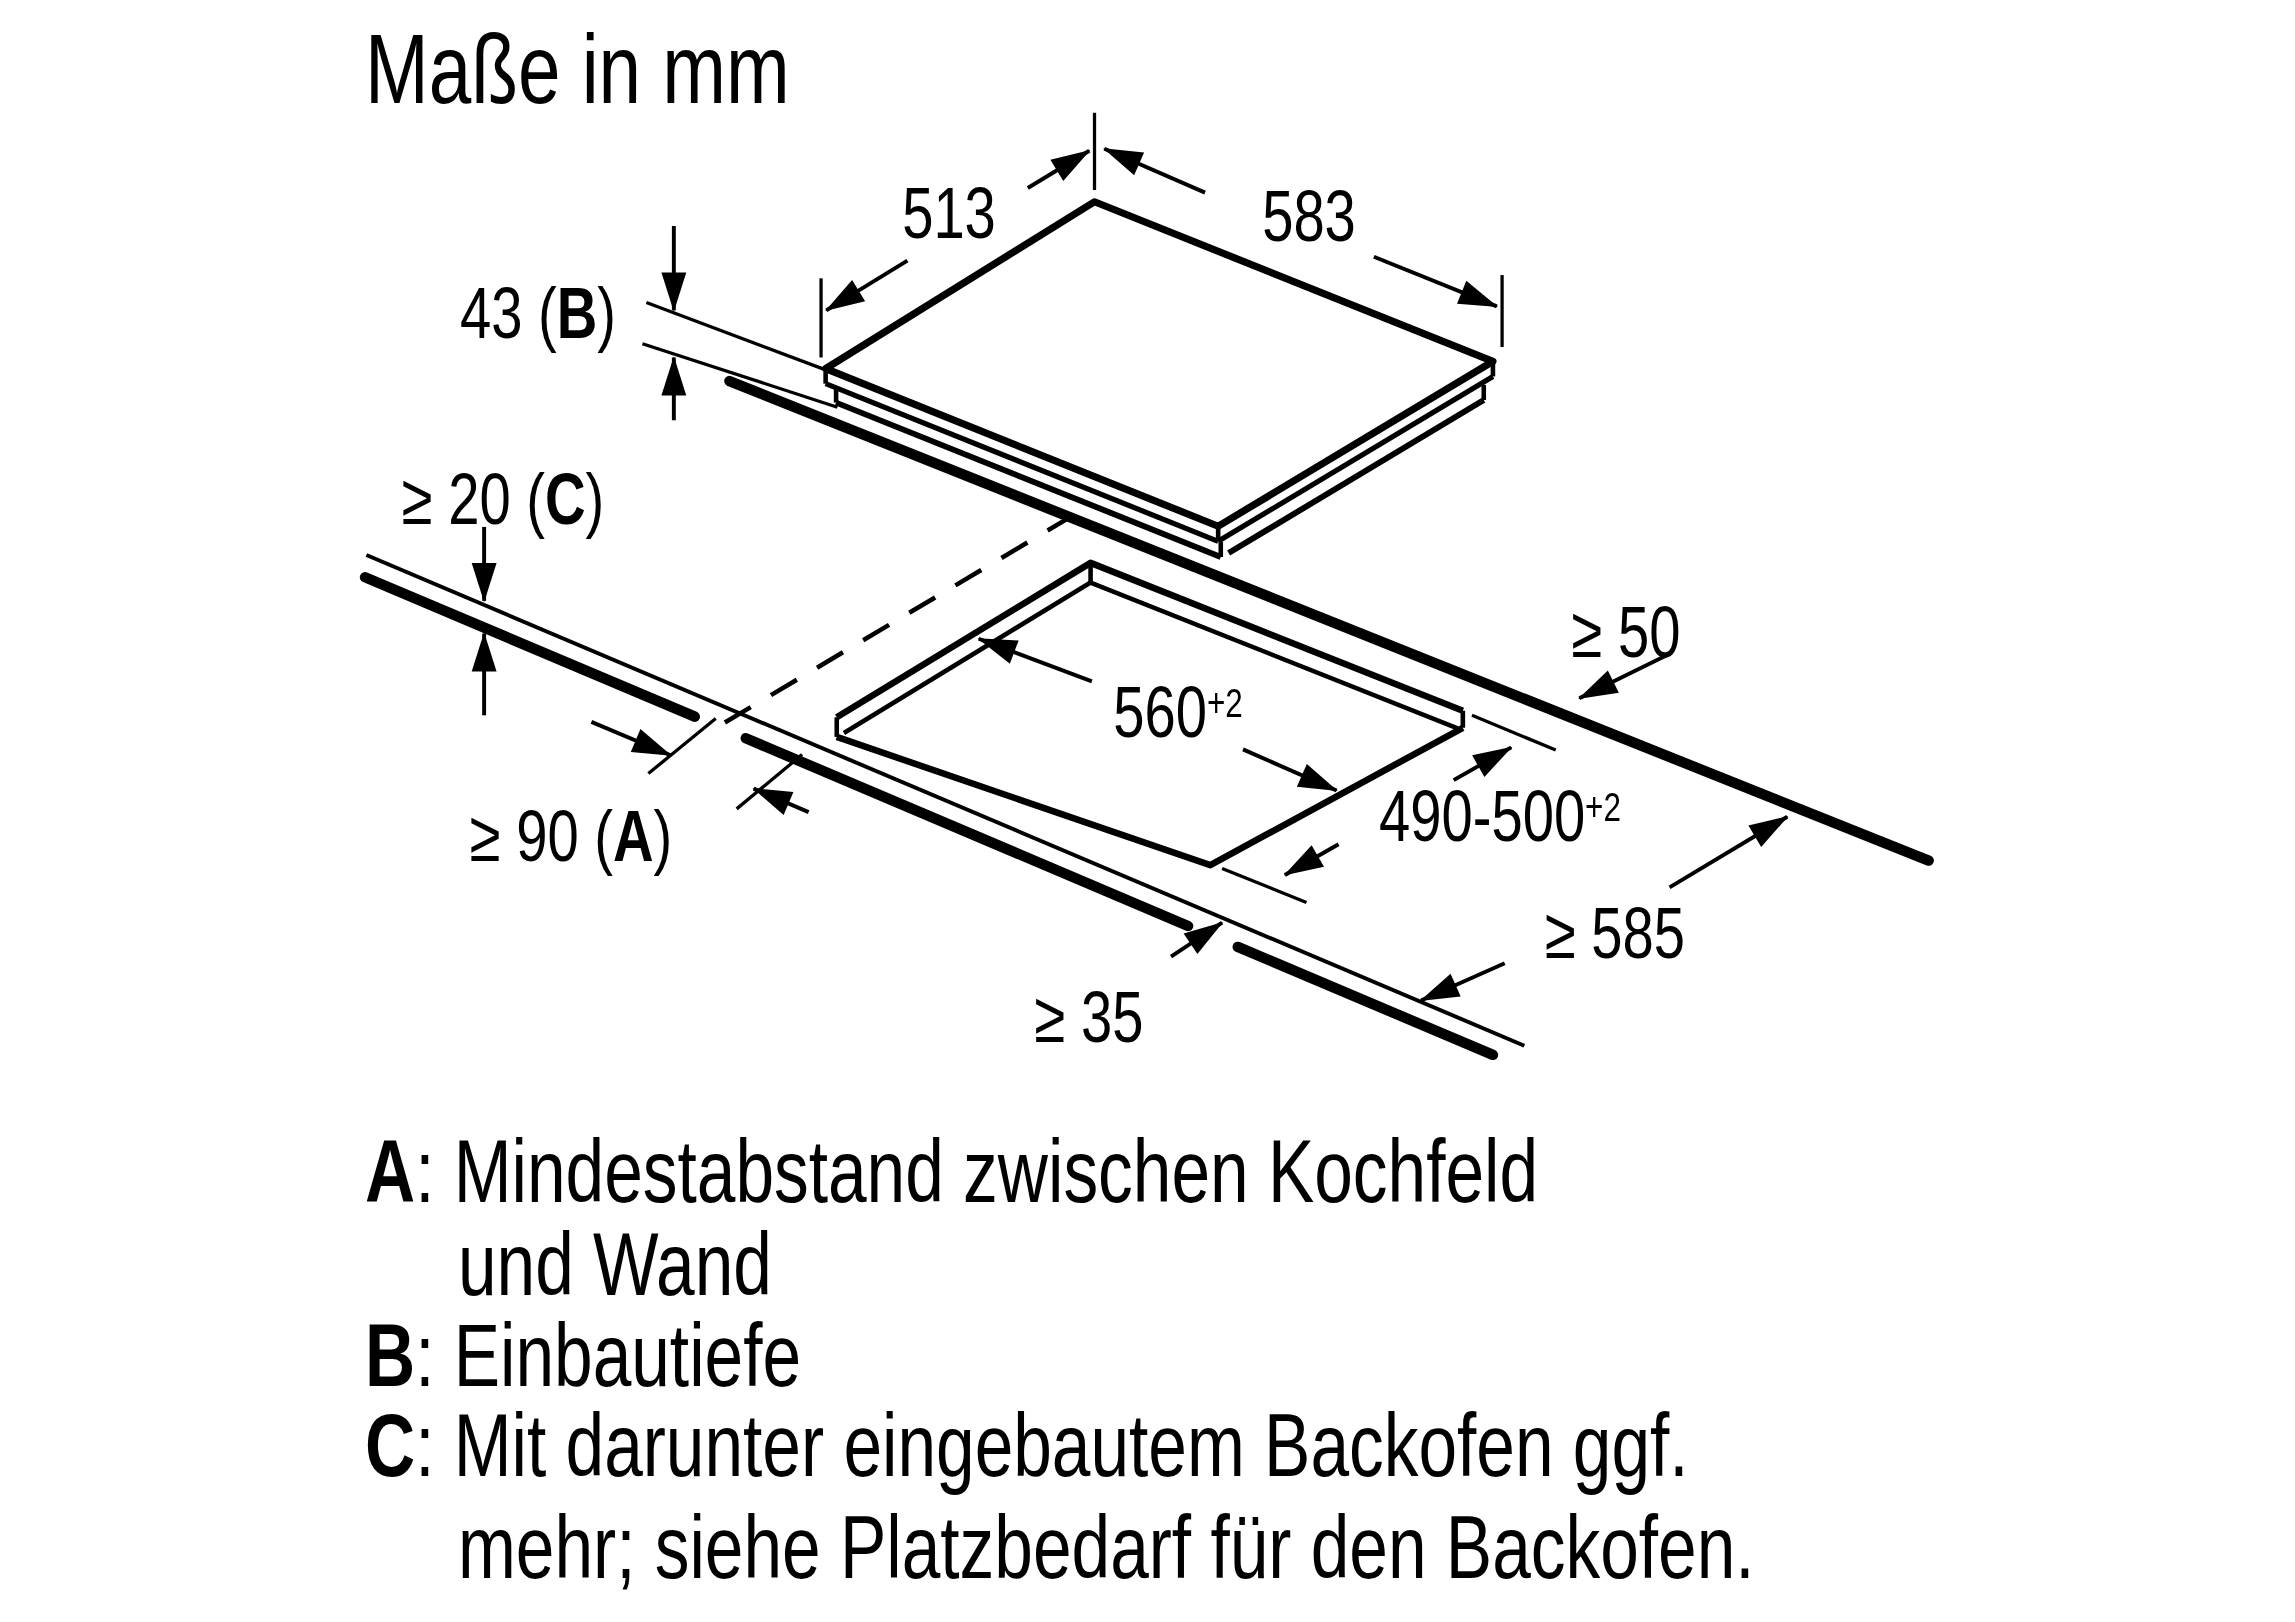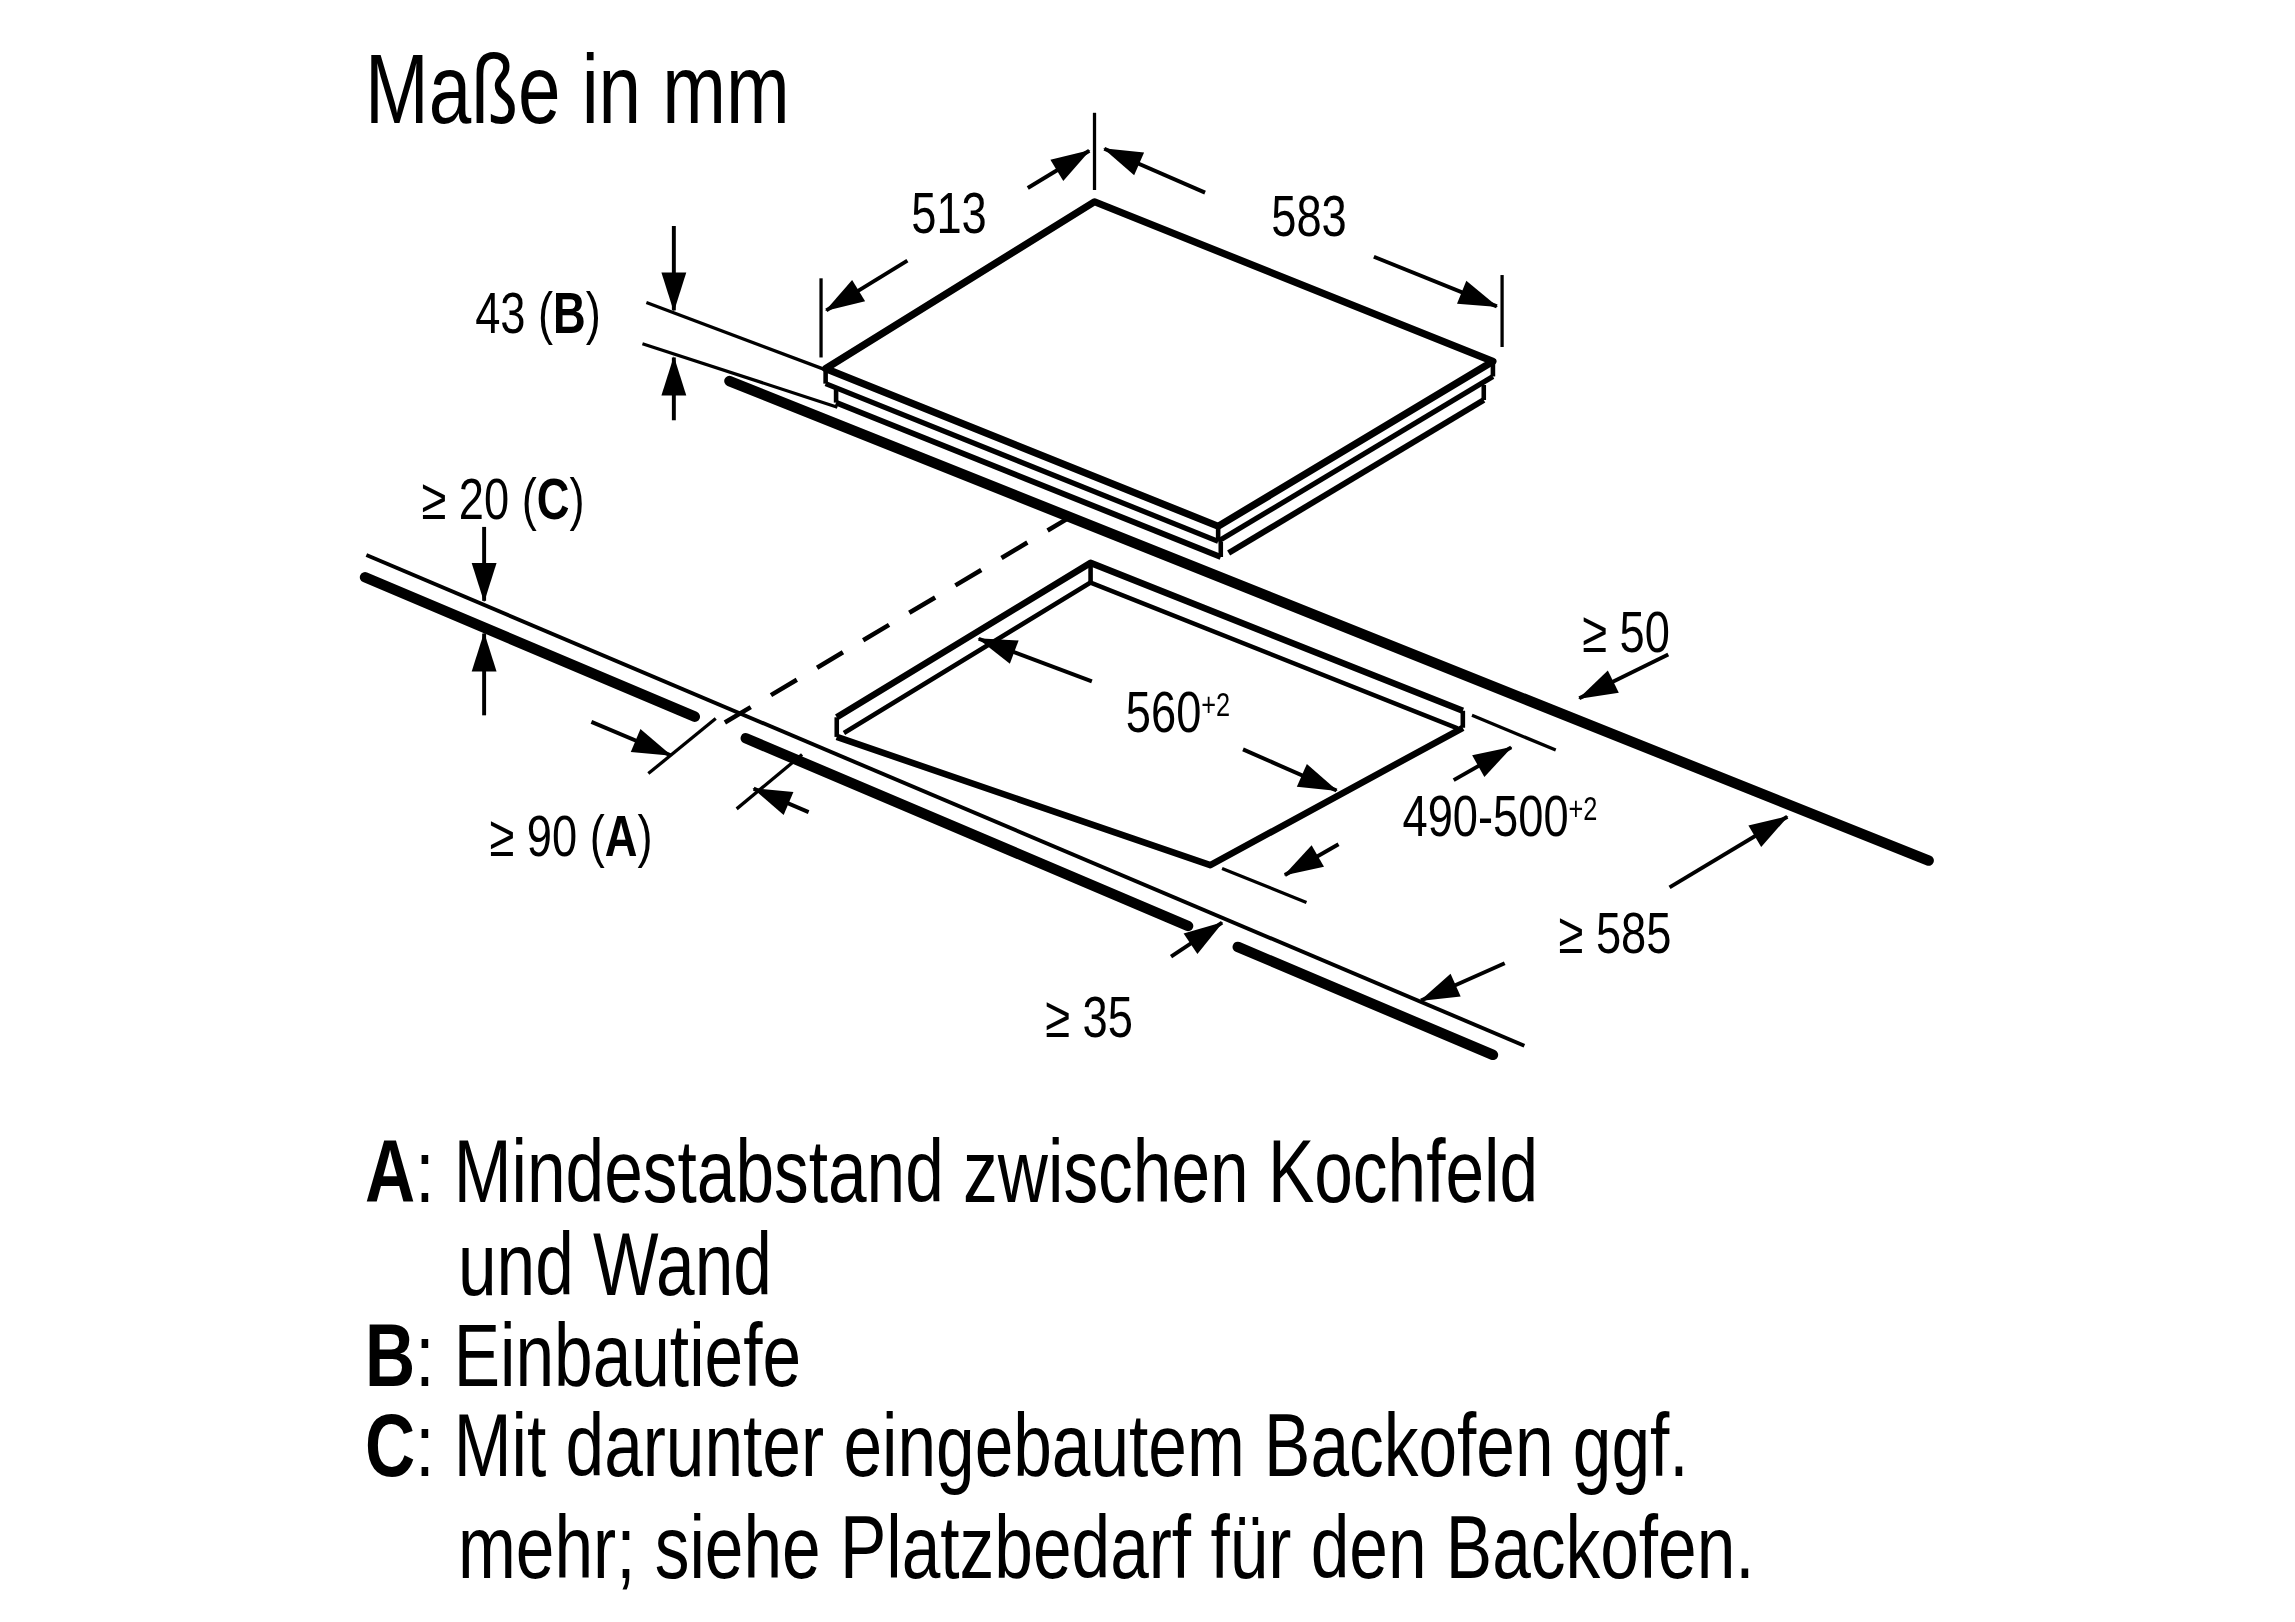--- a/index.html
+++ b/index.html
@@ -8,33 +8,33 @@
     width:2295px;height:1623px;
     background:#ffffff;
     font-family:"Liberation Sans", sans-serif;
     color:#000;
     overflow:hidden;
   }
   #lineart{position:absolute;left:0;top:0;width:100%;height:100%;}
   .lbl{
     position:absolute;
     white-space:nowrap;
-    font-size:58px;
+    font-size:72px;
     line-height:1;
     color:#000;
     transform:translate(-50%,-50%);
   }
   .lbl .inner{
     display:inline-block;
     transform:scaleX(0.78);
     transform-origin:center center;
   }
   .lbl.anchor-left{transform:translate(0,-50%);}
   .lbl.anchor-left .inner{transform-origin:left center;}
-  .title{font-size:98px;margin-top:20px;}
+  .title{font-size:98px;}
   .legend-line{font-size:89px;}
   sup{
     font-size:0.56em;
     vertical-align:0.5em;
   }
   b{font-weight:bold;}
 </style>
 </head>
 <body>
 

